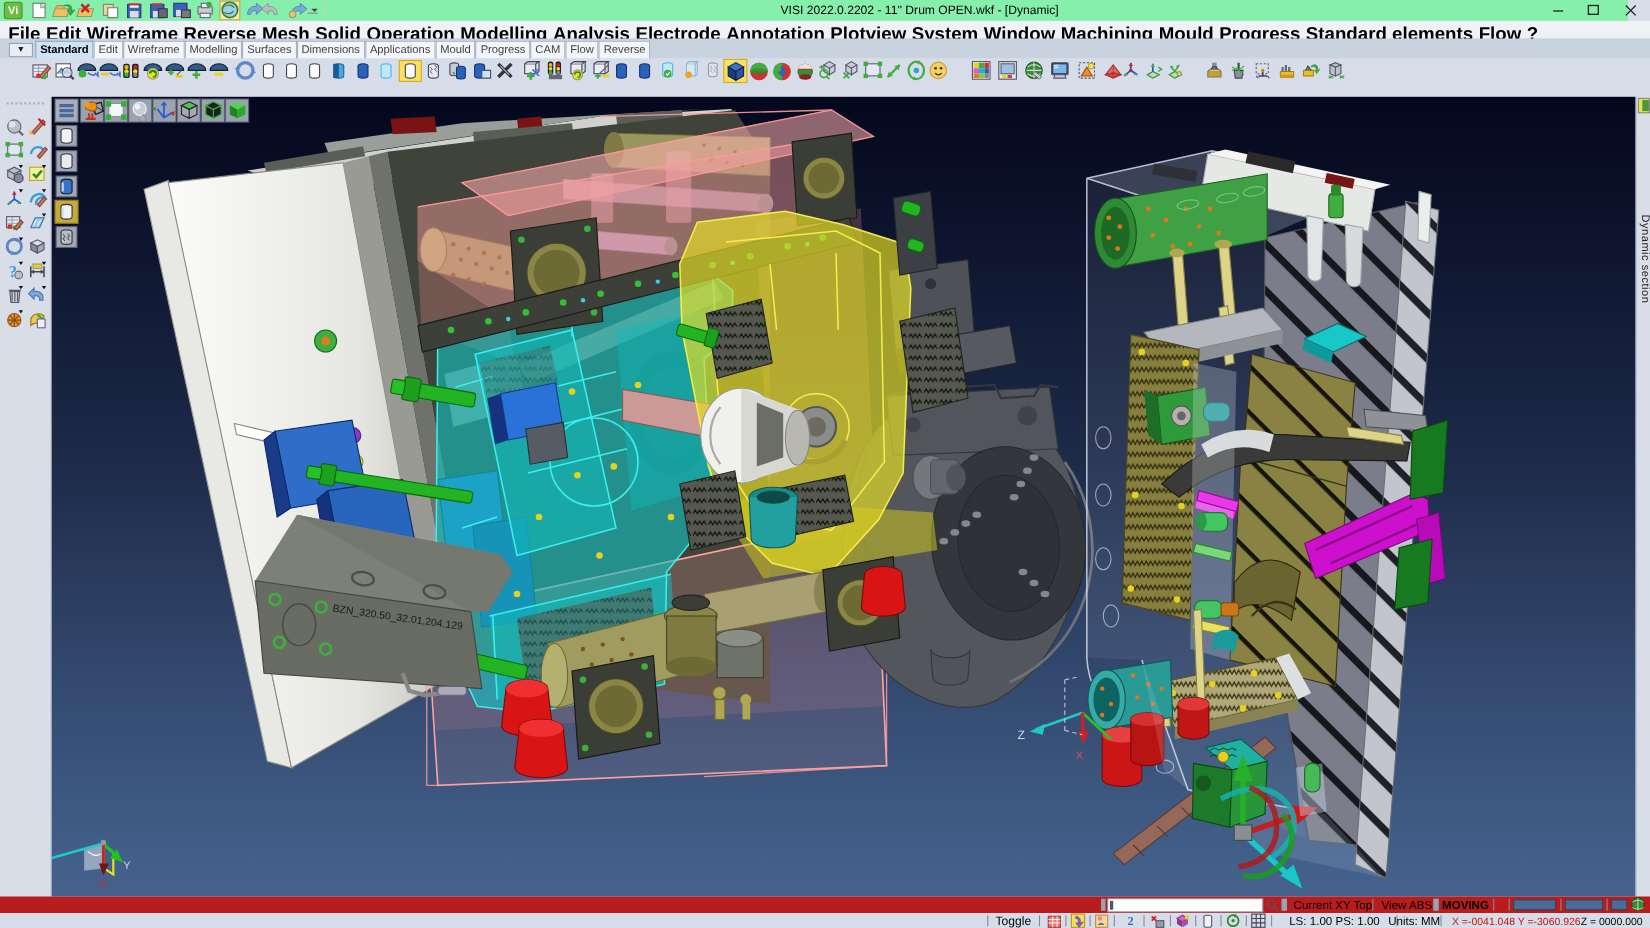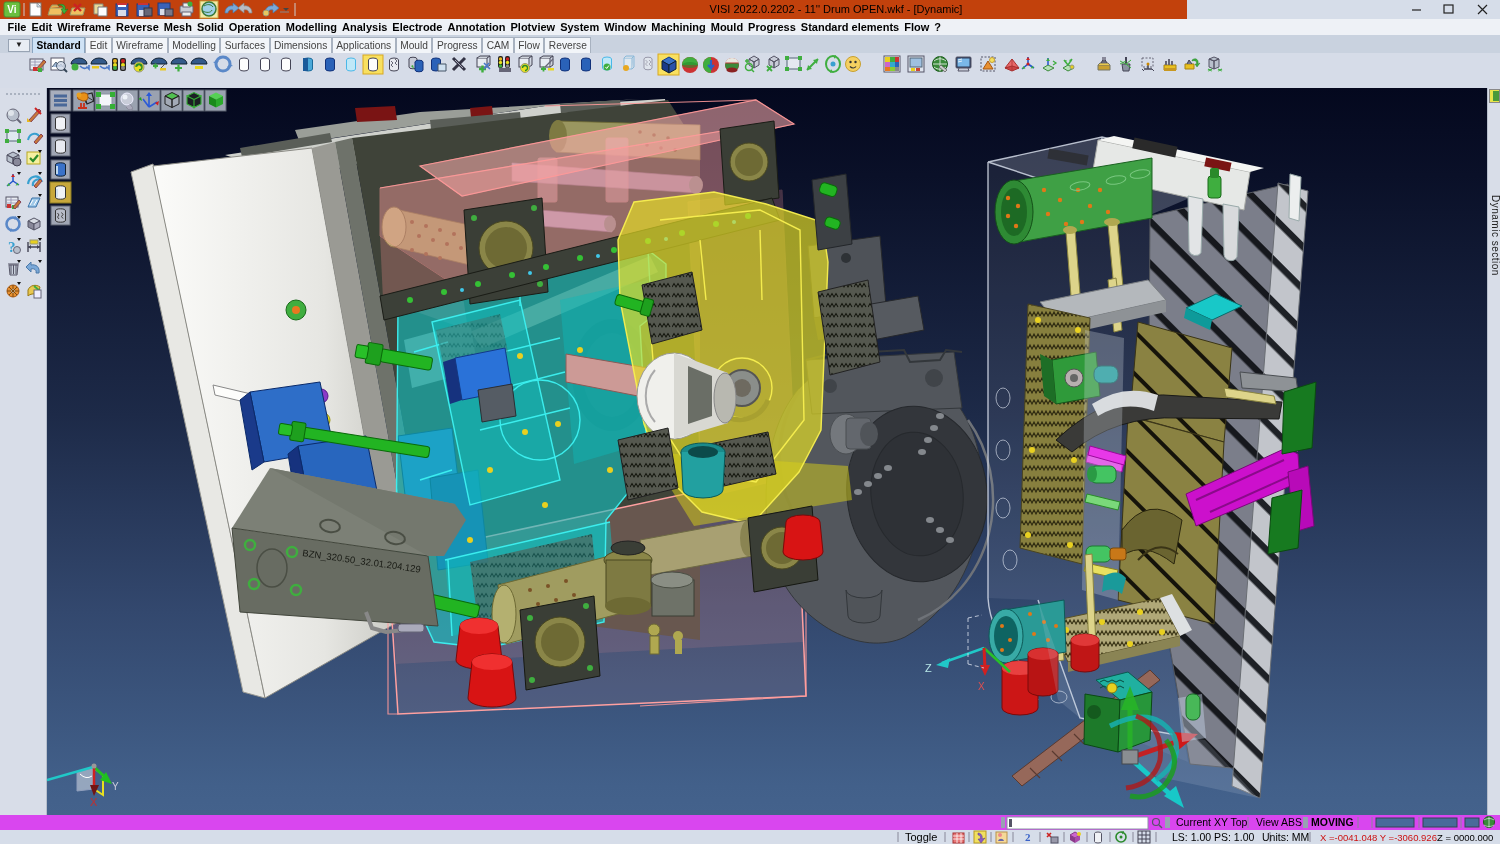--- a/index.html
+++ b/index.html
@@ -1,31 +1,31 @@
 <!DOCTYPE html>
 <html><head>
 <meta charset="utf-8">
 <style>
 * { margin:0; padding:0; box-sizing:border-box; }
 html,body { width:1500px; height:844px; overflow:hidden; font-family:"Liberation Sans", sans-serif; }
 #root { position:relative; width:1500px; height:844px; background:#d6dde9; }
-#titlebar { position:absolute; left:0; top:0; width:1187px; height:19px; background:#c2410c; }
-#menubar { position:absolute; left:0; top:19px; width:1500px; height:16px; background:#eef1f6; font-size:11px; font-weight:bold; color:#000; white-space:nowrap; }
+#titlebar { position:absolute; left:0; top:0; width:1480px; height:19px; background:#86efac; }
+#menubar { position:absolute; left:0; top:19px; width:1500px; height:16px; background:#eef1f6; font-size:17px; font-weight:bold; color:#000; white-space:nowrap; }
 #menubar span { display:inline-block; padding:2px 2.5px 0 2.5px; }
 #tabrow { position:absolute; left:0; top:35px; width:1500px; height:18px; background:#c9d2df; white-space:nowrap; }
 .tab { display:inline-block; height:17px; margin-top:1px; padding:2px 3.5px 0 3.5px; font-size:10.2px; color:#444; background:#f2f5f9; border:1px solid #a8b2c0; border-bottom:none; }
 .tab.sel { background:#cfe3f6; color:#000; font-weight:bold; border-color:#8aa5c0;text-align:center; }
 #toolbar { position:absolute; left:0; top:53px; width:1500px; height:35px; background:#d6dce8; }
 .grplabel { position:absolute; top:74px; font-size:10px; color:#333; text-align:center; }
 .gsep { position:absolute; top:55px; height:30px; width:1px; border-left:1px dotted #9aa2b0; }
 #leftpanel { position:absolute; left:0; top:88px; width:47px; height:756px; background:#d8dde8; border-right:1px solid #b7bfcc; }
 #viewport { position:absolute; left:47px; top:88px; width:1440px; height:727px; background:linear-gradient(180deg,#04081e 0%,#0a1028 12%,#1d2a48 45%,#33486e 72%,#42608a 96%,#44628c 100%); overflow:hidden; }
 #righttab { position:absolute; left:1487px; top:88px; width:13px; height:727px; background:#d8dde8; border-left:1px solid #b7bfcc; }
 #righttab .rt { position:absolute; top:107px; left:0px; width:13px; font-size:10px; color:#222; writing-mode:vertical-rl; letter-spacing:0.5px; }
-#statusA { position:absolute; left:0px; top:815px; width:1500px; height:15px; background:#d946ef; font-size:11px; color:#000;text-align:center; }
+#statusA { position:absolute; left:0px; top:815px; width:1500px; height:15px; background:#b91c1c; font-size:11px; color:#000;text-align:center; }
 #statusB { position:absolute; left:0px; top:830px; width:1196px; height:14px; background:#d6dde9; font-size:11px; color:#000; }
 .abs { position:absolute; }
 </style>
 </head>
 <body>
 <div id="root">
   <div id="titlebar">
     <svg width="1500" height="19" style="position:absolute;left:0;top:0;">
       <rect x="4" y="2" width="16" height="15" rx="2" fill="#6abf3f" stroke="#4a8f2f"></rect>
       <text x="12" y="13" font-size="10" font-weight="bold" fill="#fff" text-anchor="middle" font-family="Liberation Sans">Vi</text>

